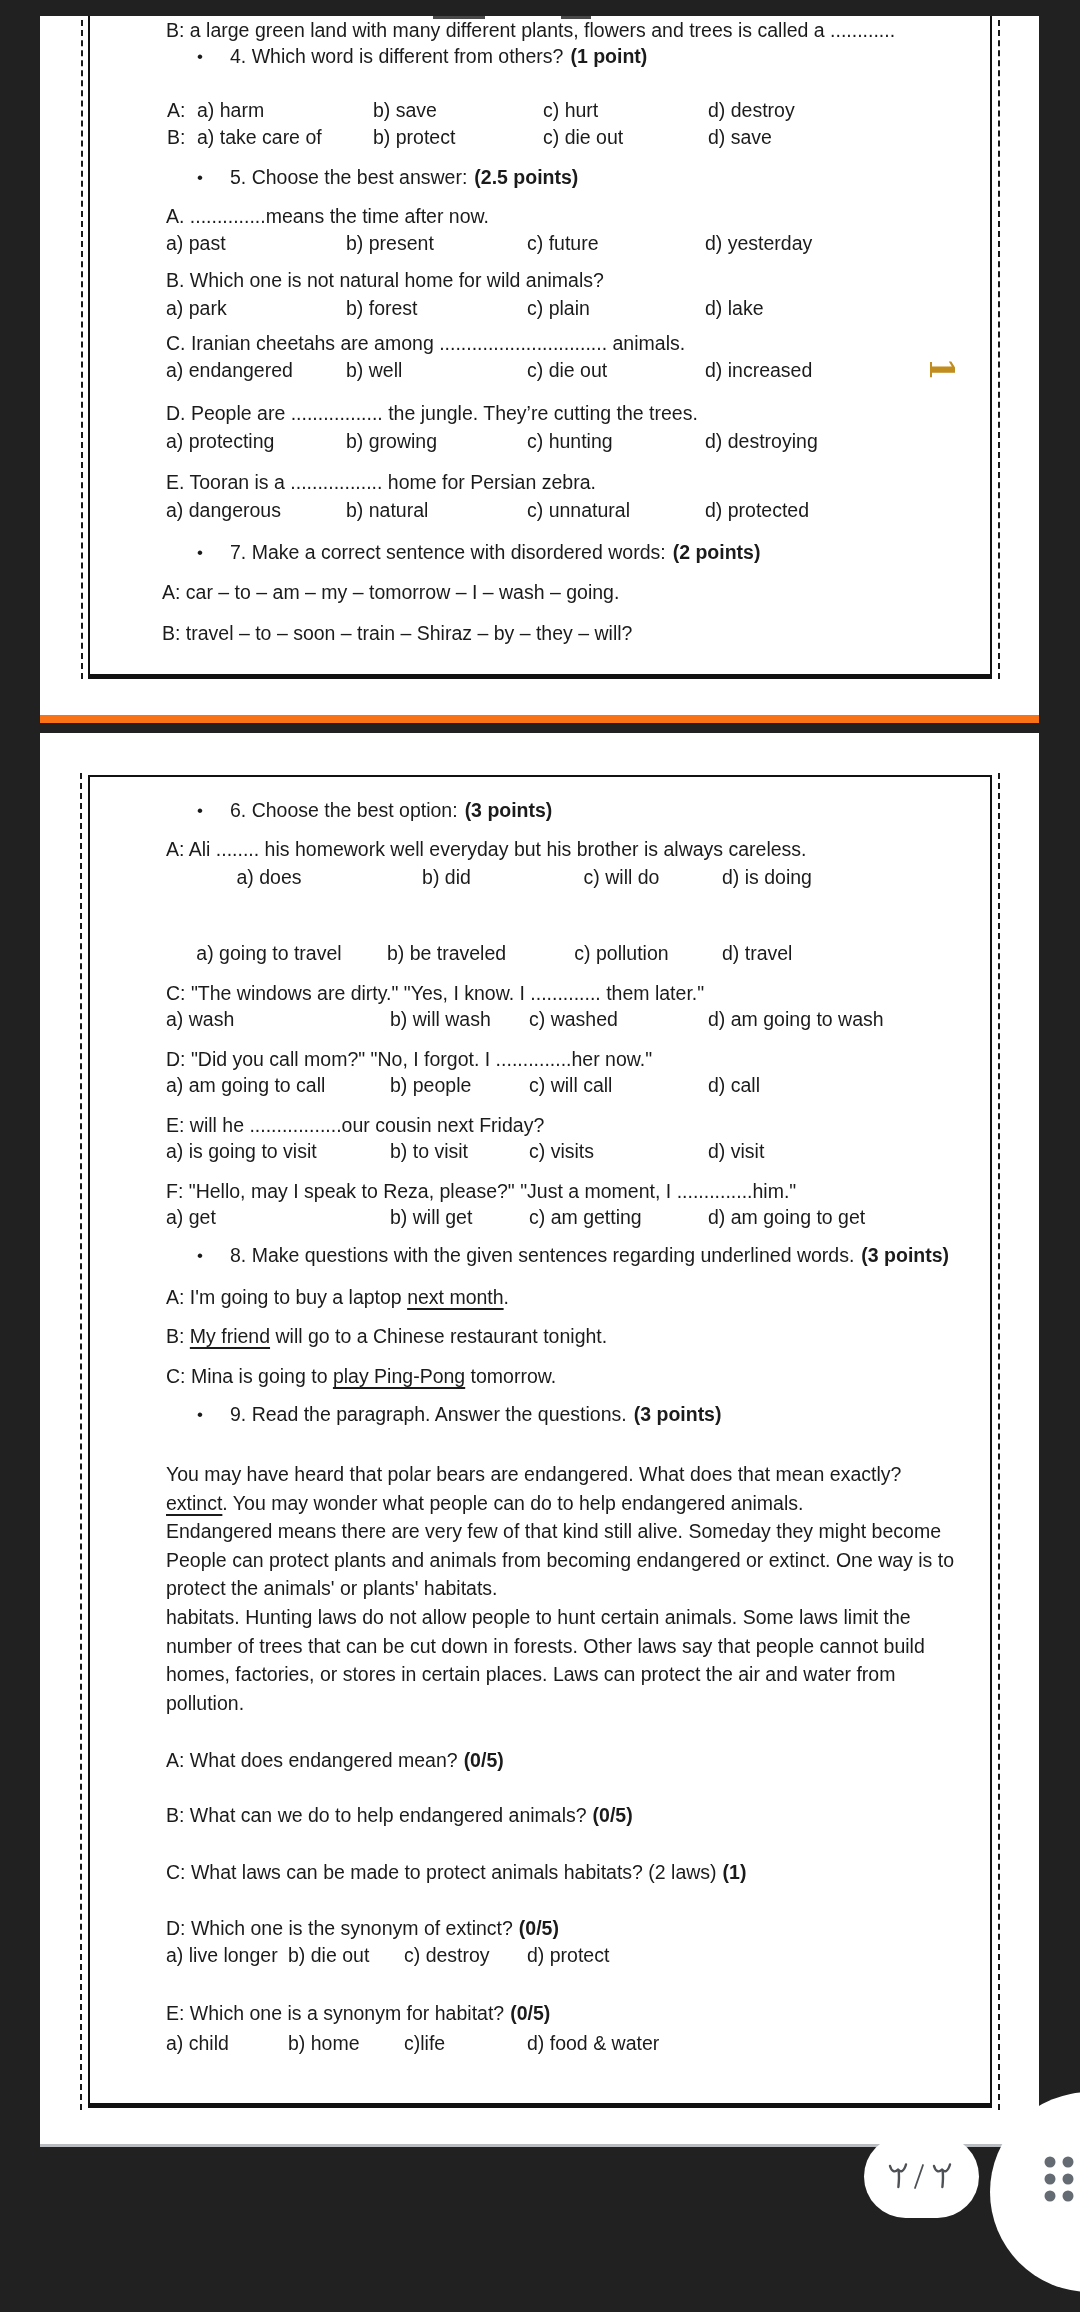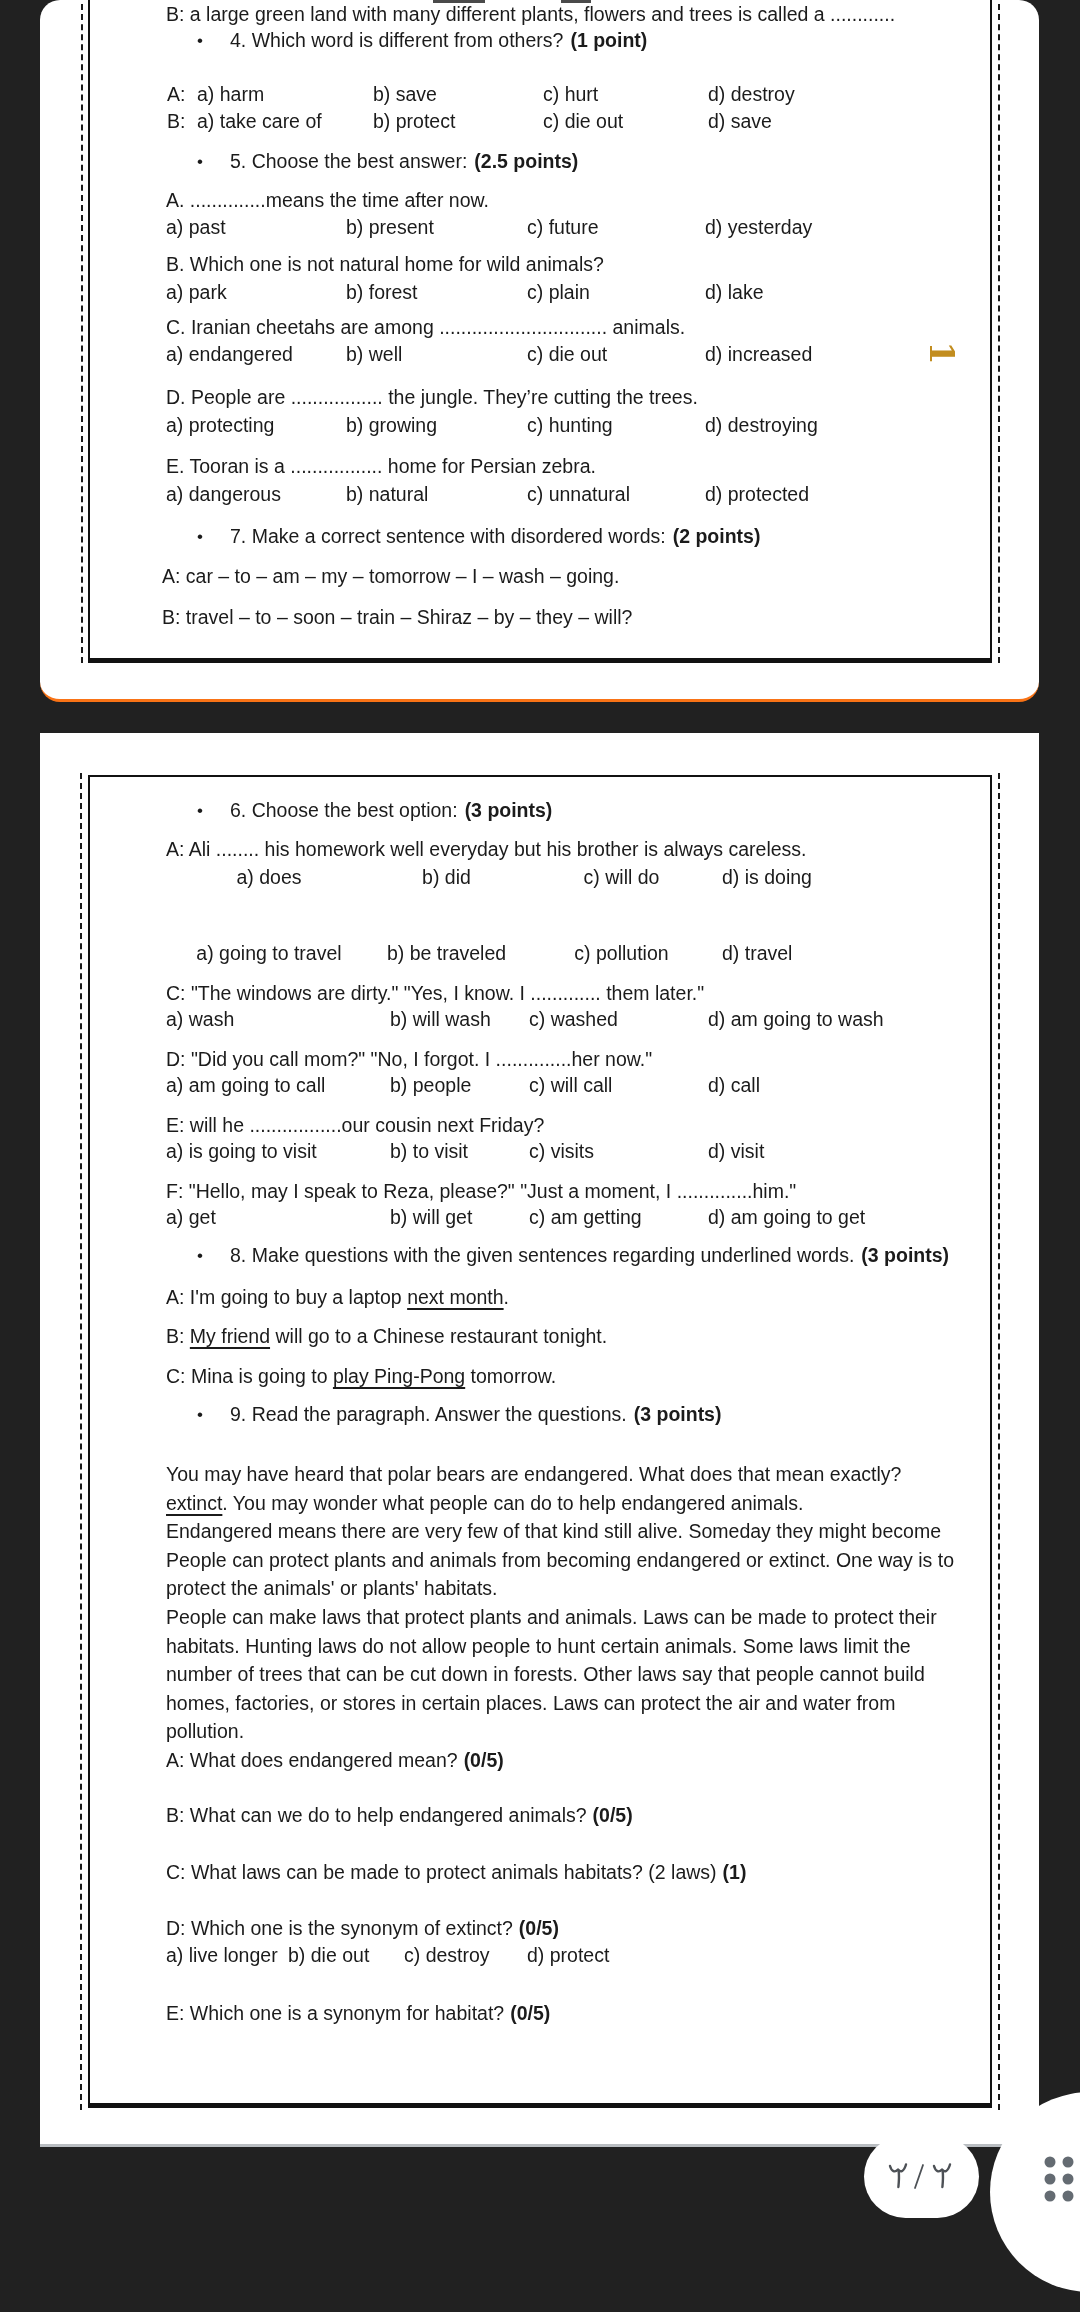--- a/index.html
+++ b/index.html
@@ -12,21 +12,21 @@
     color:#1b1b1b;
     font-size:19.5px;
   }
   .page{
     position:absolute;
     left:40px;
     width:999px;
     background:#ffffff;
     overflow:hidden;
   }
-  .page1{top:0;height:699px;border-bottom:3px solid #f97316;border-radius:20px;}
+  .page1{top:16px;height:699px;border-bottom:8px solid #f97316;}
   .page2{top:733px;height:1411px;border-bottom:3px solid #b9bdc1;}
   
   .frame-outer{position:absolute;border:2px dashed #1a1a1a;pointer-events:none;}
   .frame-inner{position:absolute;border:2px solid #111;border-bottom-width:5px;pointer-events:none;}
   .page1 .frame-outer{left:41px;right:39px;top:-6px;bottom:36px;border-top:none;border-bottom:none;}
   .page1 .frame-inner{left:48px;right:47px;top:-6px;bottom:36px;border-top:none;}
   .page2 .frame-outer{left:40px;right:39px;top:40px;bottom:34px;border-top:none;border-bottom:none;}
   .page2 .frame-inner{left:48px;right:47px;top:42px;bottom:36px;}
 
   .ln{position:absolute;left:126px;white-space:nowrap;line-height:24px;}
@@ -232,21 +232,20 @@
     <span class="ttl">9. Read the paragraph. Answer the questions.</span>
     <span class="pts">(3 points)</span>
   </div>
 
   <div class="para">
     <div>You may have heard that polar bears are endangered. What does that mean exactly?</div>
     <div><span class="u">extinct</span><span>. You may wonder what people can do to help endangered animals.</span></div>
     <div>Endangered means there are very few of that kind still alive. Someday they might become</div>
     <div>People can protect plants and animals from becoming endangered or extinct. One way is to</div>
     <div>protect the animals' or plants' habitats.</div>
-    <div>People can make laws that protect plants and animals. Laws can be made to protect their</div>
     <div>habitats. Hunting laws do not allow people to hunt certain animals. Some laws limit the</div>
     <div>number of trees that can be cut down in forests. Other laws say that people cannot build</div>
     <div>homes, factories, or stores in certain places. Laws can protect the air and water from</div>
     <div>pollution.</div>
   </div>
 
   <div class="ln" style="top:1015px">
     <span>A: What does endangered mean?</span><span class="pts-inline">(0/5)</span>
   </div>
   <div class="ln" style="top:1070px">
@@ -259,20 +258,26 @@
     <span>D: Which one is the synonym of extinct?</span><span class="pts-inline">(0/5)</span>
   </div>
   <div class="optrow cols-q9" style="top:1210px">
     <span>a) live longer</span>
     <span>b) die out</span>
     <span>c) destroy</span>
     <span>d) protect</span>
   </div>
   <div class="ln" style="top:1268px">
     <span>E: Which one is a synonym for habitat?</span><span class="pts-inline">(0/5)</span>
+  </div>
+  <div class="optrow cols-q9" style="top:1298px">
+    <span>a) child</span>
+    <span>b) home</span>
+    <span>c)life</span>
+    <span>d) food &amp; water</span>
   </div>
 </div>
 
 <div class="pill" aria-label="page 2 of 2">
 
   <svg width="68" height="32" viewBox="0 0 68 32">
     <g fill="none" stroke="#4d5156" stroke-linecap="round" stroke-linejoin="round">
       <g stroke-width="2.4">
         <path d="M2,5 C3.5,10.5 7,12 10,8.5 C12.5,12 16,10.5 18,3.5"></path>
         <path d="M10.6,9.5 C11.2,14 11,20 10.4,26"></path>

